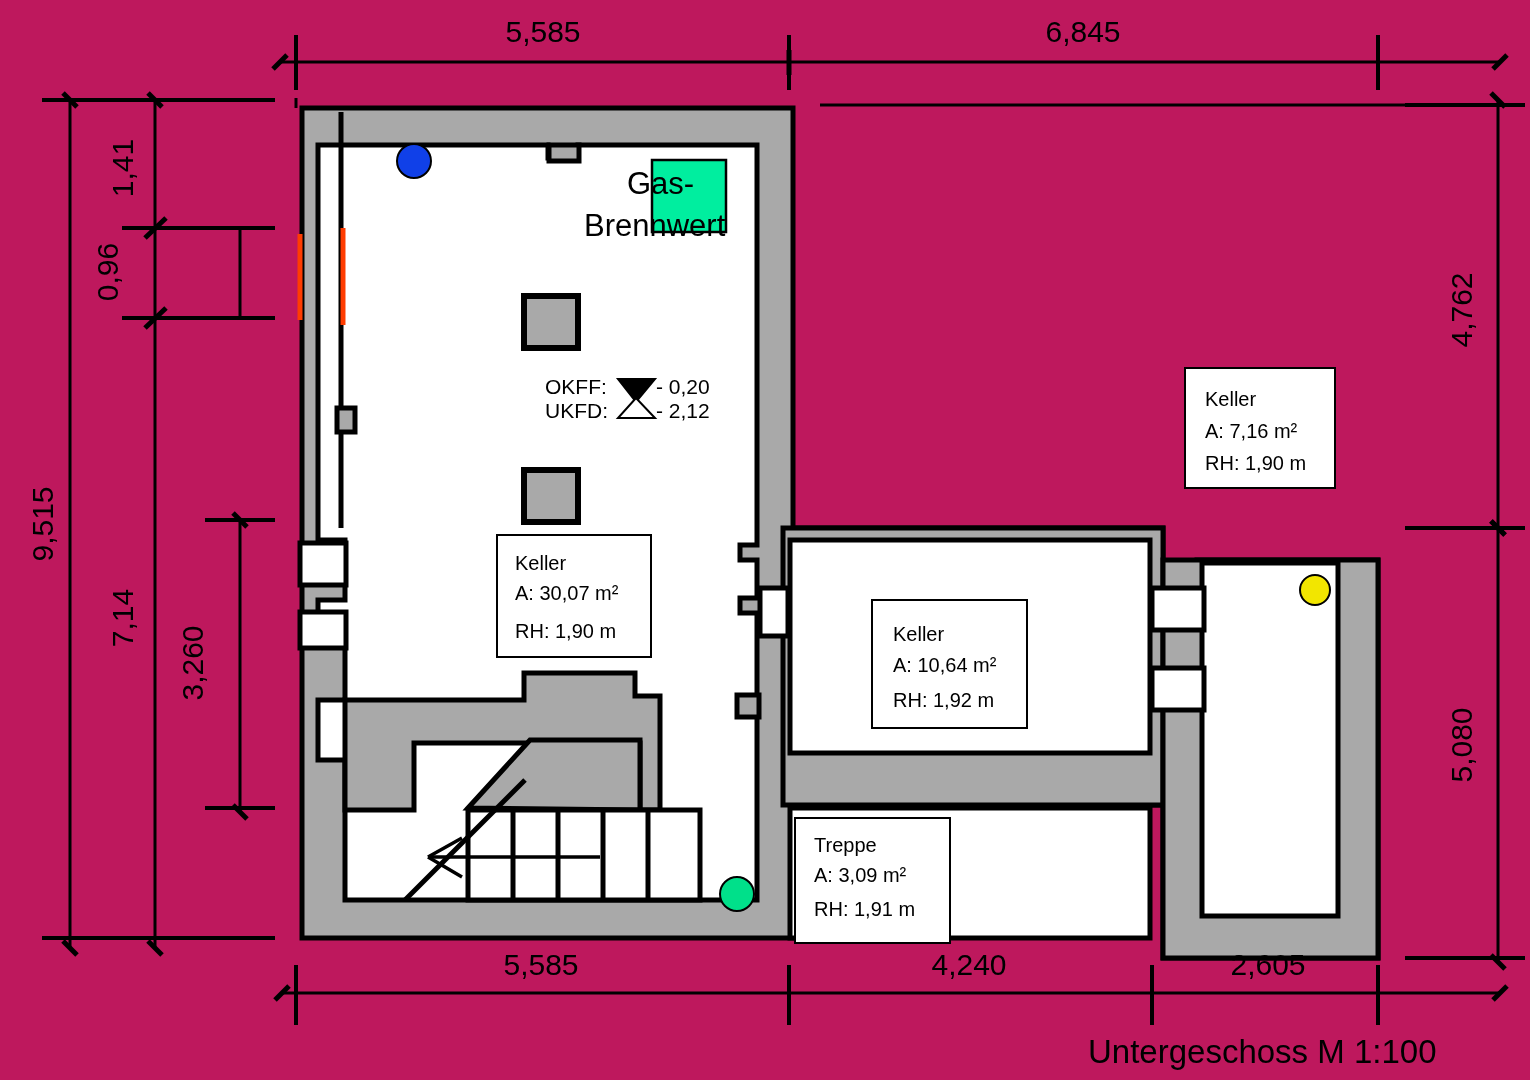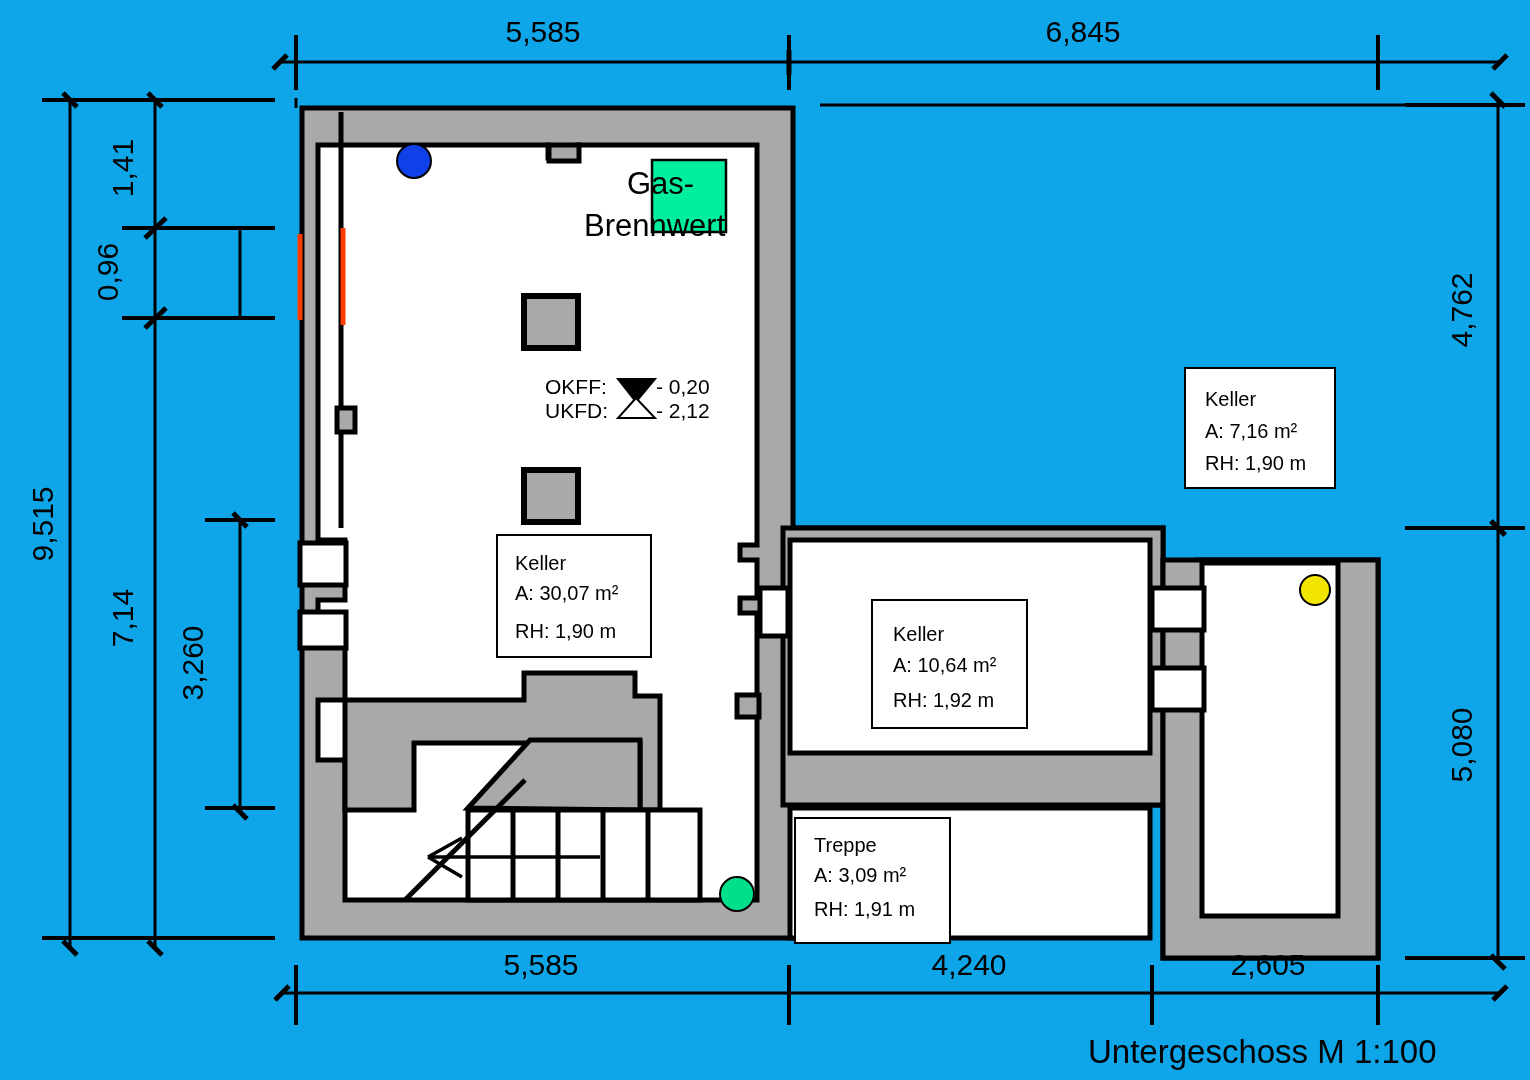--- a/index.html
+++ b/index.html
@@ -1,17 +1,17 @@
 <!DOCTYPE html>
 <html><head>
 <meta charset="utf-8">
 <style>
   html,body{margin:0;padding:0;background:#ffffff;}
   body{width:1530px;height:1080px;font-family:"Liberation Sans",sans-serif;color:#000;}
-  #stage{position:relative;width:1530px;height:1080px;overflow:hidden;background:#0ea5e9;}
+  #stage{position:relative;width:1530px;height:1080px;overflow:hidden;background:#be185d;}
   svg.plan{position:absolute;left:0;top:0;width:1530px;height:1080px;}
   .dimtxt{font-family:"Liberation Sans",sans-serif;font-size:30px;fill:#000;}
   .dimtxt-v{font-family:"Liberation Sans",sans-serif;font-size:30px;fill:#000;}
   .boxtxt{font-family:"Liberation Sans",sans-serif;font-size:20px;fill:#000;}
   .leveltxt{font-family:"Liberation Sans",sans-serif;font-size:21px;fill:#000;}
   .gastxt{font-family:"Liberation Sans",sans-serif;font-size:31px;fill:#000;}
   .titletxt{font-family:"Liberation Sans",sans-serif;font-size:33px;fill:#000;}
 </style>
 </head>
 <body>

